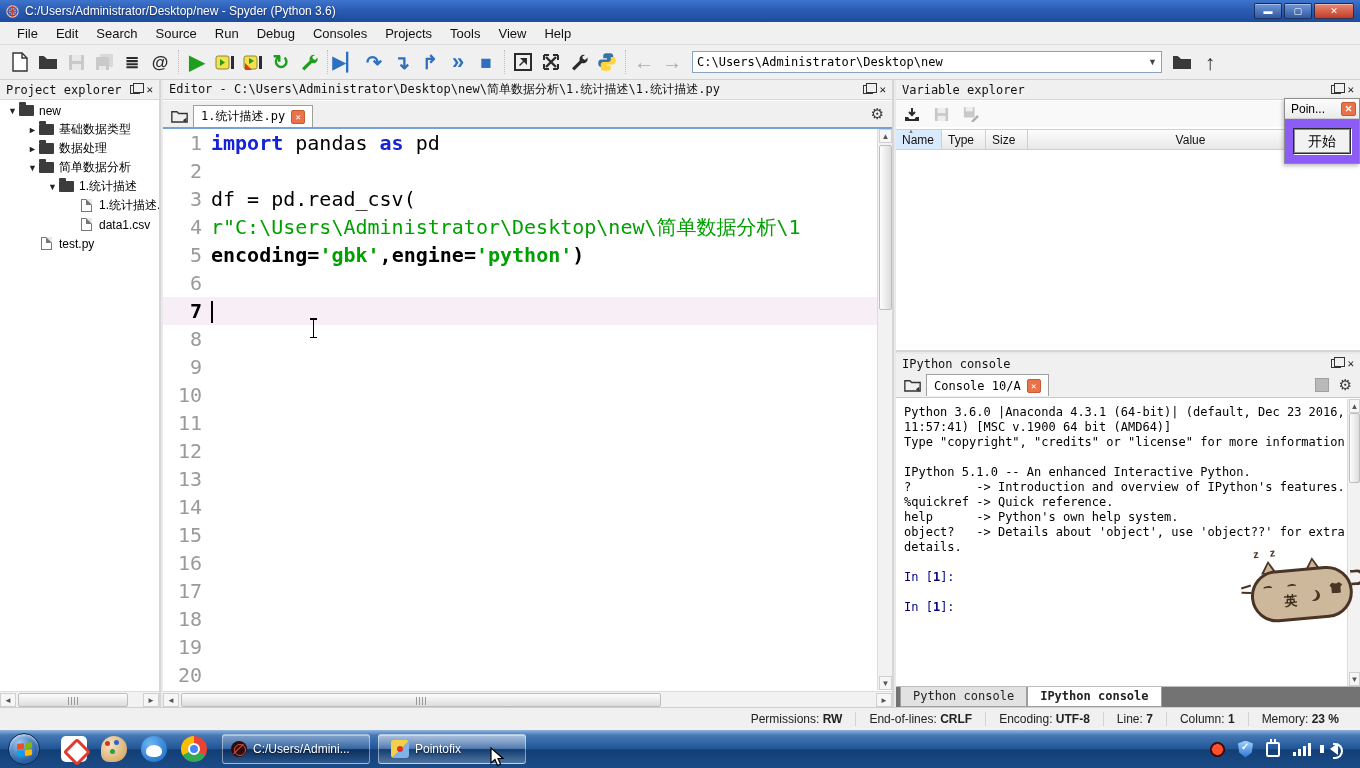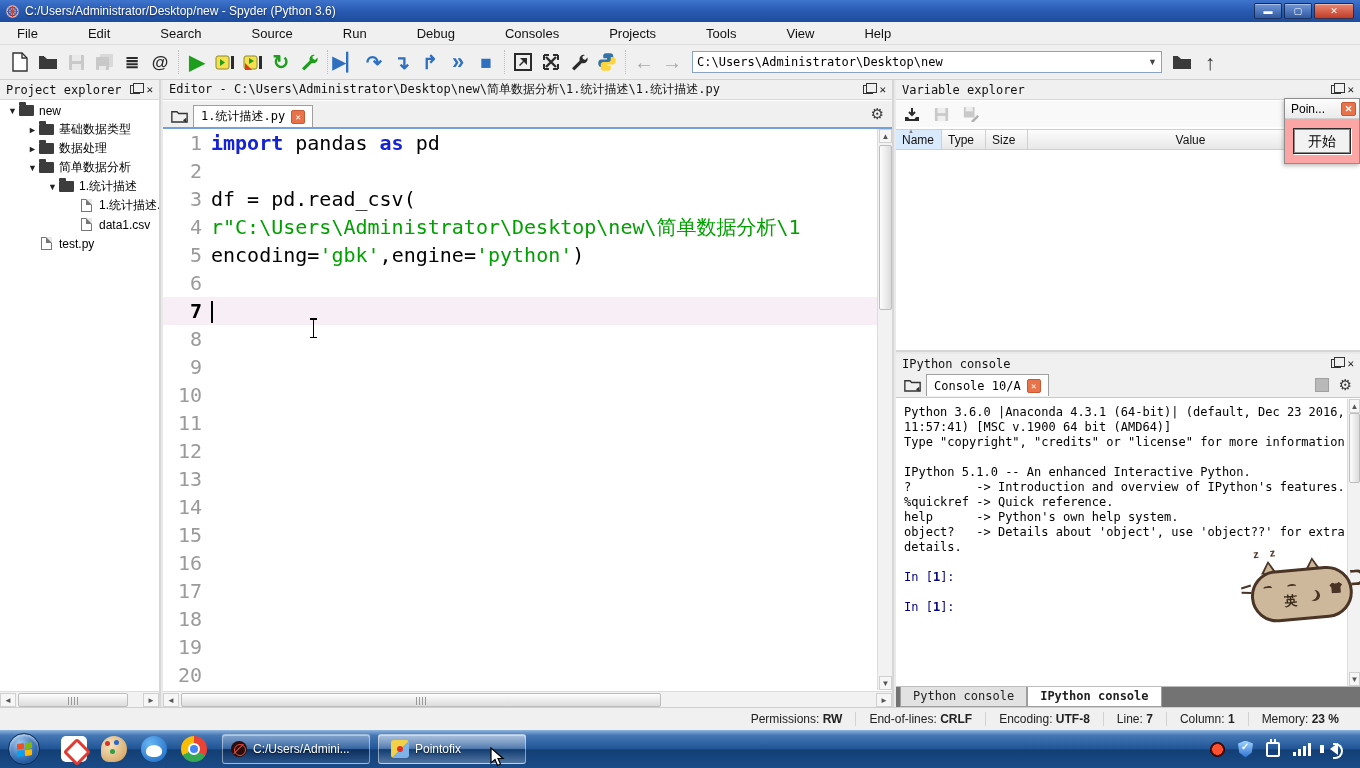--- a/index.html
+++ b/index.html
@@ -13,21 +13,21 @@
   #titlebar .app-ico { width:13px; height:13px; margin-right:6px; }
   #titlebar .t-text { font-size:12px; text-shadow:0 1px 2px rgba(0,0,0,.5); }
   .winbtns { margin-left:auto; display:flex; gap:2px; }
   .winbtn { width:28px; height:16px; border:1px solid rgba(10,30,70,.8); border-radius:2px;
     background:linear-gradient(180deg,#6f97d8,#31599f); color:#fff; font-size:9px; line-height:14px;
     text-align:center; box-shadow:inset 0 1px 0 rgba(255,255,255,.4); }
   .winbtn.close { width:40px; background:linear-gradient(180deg,#e98973,#c23c28); }
 
   
   #menubar { position:absolute; left:0; top:22px; width:1360px; height:23px; background:#f0f0f0;
-    border-bottom:1px solid #dcdcdc; display:flex; align-items:center; padding-left:8px;gap:32px; }
+    border-bottom:1px solid #dcdcdc; display:flex; align-items:center; padding-left:8px; }
   .menu-item { padding:3px 9px; font-size:13px; color:#111; }
 
   
   #toolbar { position:absolute; left:0; top:45px; width:1360px; height:35px; background:#f0f0f0;
     border-bottom:1px solid #d0d0d0; display:flex; align-items:center; padding:0 6px; }
   .tbtn { width:28px; height:28px; display:flex; align-items:center; justify-content:center; }
   .tsep { width:1px; height:24px; border-left:1px dotted #bdbdbd; margin:0 4px; }
   .glyph { font-size:17px; line-height:1; }
   .g-green { color:#1d9e1d; font-weight:bold; }
   .g-blue  { color:#2e6fc0; font-weight:bold; }
@@ -97,21 +97,21 @@
   #varexp { position:absolute; left:0; top:0; right:0; height:272px; background:#fff; border-bottom:2px solid #d6d6d6; }
   #ve-toolbar { position:absolute; left:0; top:21px; right:0; height:26px; background:#f9f9f9; display:flex; align-items:center; gap:14px; padding-left:8px; }
   #ve-table-head { position:absolute; left:0; top:49px; right:6px; height:21px; display:flex;
     background:linear-gradient(180deg,#fcfcfc,#e8e8e8); border-top:1px solid #cfcfcf; border-bottom:1px solid #cfcfcf; font-size:12px; }
   .ve-col { border-right:1px solid #cfcfcf; display:flex; align-items:center; padding:0 6px; color:#111; position:relative; }
   .ve-col.sorted { background:#d8eafb; }
   .ve-col.sorted:before { content:"▲"; position:absolute; top:-2px; left:12px; font-size:6px; color:#777; }
   #ve-body { position:absolute; left:0; top:70px; right:0; bottom:0; background:#fff; }
 
   
-  #poinwin { position:absolute; right:0; top:18px; width:76px; height:66px; background:#fca5a5;
+  #poinwin { position:absolute; right:0; top:18px; width:76px; height:66px; background:#8b5cf6;
     border:1px solid #8e8e8e; box-shadow:-1px 2px 4px rgba(0,0,0,.25); z-index:40; }
   #poinwin .pw-title { height:20px; display:flex; align-items:center; padding:0 3px 0 6px; font-size:12px; color:#000;
     background:linear-gradient(180deg,#fdfdfd,#ebebeb); border-bottom:1px solid #cfcfcf; }
   #poinwin .pw-close { margin-left:auto; width:15px; height:14px; background:#e8734a; border:1px solid #c85a33;
     border-radius:2px; color:#fff; font-size:9px; line-height:12px; text-align:center; font-weight:bold; }
   #poinwin .pw-body { display:flex; align-items:center; justify-content:center; height:44px; }
   .start-btn { width:58px; height:26px; background:#f2f2f2; border:1px solid #2b2b2b;
     box-shadow:inset 0 0 0 1px #8a8a8a, 1px 1px 0 #fff; font-size:14px; text-align:center; line-height:24px; }
 
   
@@ -444,21 +444,21 @@
         <span class="tab-close">✕</span>
       </div>
       <span class="gear">⚙</span>
     </div>
     <div id="ed-blueline"></div>
     <div id="code">
         <div class="code-line"><div class="gutter">1</div><div style="overflow: hidden; white-space: pre; flex: 1 1 0%;"><span class="tok-k">import</span><span class="tok-p"> pandas </span><span class="tok-k">as</span><span class="tok-p"> pd</span></div></div>
         <div class="code-line"><div class="gutter">2</div><div style="overflow: hidden; white-space: pre; flex: 1 1 0%;"></div></div>
         <div class="code-line"><div class="gutter">3</div><div style="overflow: hidden; white-space: pre; flex: 1 1 0%;"><span class="tok-p">df = pd.read_csv(</span></div></div>
         <div class="code-line"><div class="gutter">4</div><div style="overflow: hidden; white-space: pre; flex: 1 1 0%;"><span class="tok-s">r"C:\Users\Administrator\Desktop\new\简单数据分析\1</span></div></div>
-        <div class="code-line"><div class="gutter">5</div><div style="overflow: hidden; white-space: pre; flex: 1 1 0%;"><span class="tok-p">encoding=</span><span class="tok-s">'gbk'</span><span class="tok-p">,engine=</span><span class="tok-s">'python'</span><span class="tok-p">)</span></div></div>
+        <div class="code-line"><div class="gutter">5</div><div style="overflow: hidden; white-space: pre; flex: 1 1 0%; font-weight: bold;"><span class="tok-p">encoding=</span><span class="tok-s">'gbk'</span><span class="tok-p">,engine=</span><span class="tok-s">'python'</span><span class="tok-p">)</span></div></div>
         <div class="code-line"><div class="gutter">6</div><div style="overflow: hidden; white-space: pre; flex: 1 1 0%;"></div></div>
         <div class="code-line current"><div class="gutter">7</div><div style="overflow: hidden; white-space: pre; flex: 1 1 0%;"><span class="caret"></span></div></div>
         <div class="code-line"><div class="gutter">8</div><div style="overflow: hidden; white-space: pre; flex: 1 1 0%;"></div></div>
         <div class="code-line"><div class="gutter">9</div><div style="overflow: hidden; white-space: pre; flex: 1 1 0%;"></div></div>
         <div class="code-line"><div class="gutter">10</div><div style="overflow: hidden; white-space: pre; flex: 1 1 0%;"></div></div>
         <div class="code-line"><div class="gutter">11</div><div style="overflow: hidden; white-space: pre; flex: 1 1 0%;"></div></div>
         <div class="code-line"><div class="gutter">12</div><div style="overflow: hidden; white-space: pre; flex: 1 1 0%;"></div></div>
         <div class="code-line"><div class="gutter">13</div><div style="overflow: hidden; white-space: pre; flex: 1 1 0%;"></div></div>
         <div class="code-line"><div class="gutter">14</div><div style="overflow: hidden; white-space: pre; flex: 1 1 0%;"></div></div>
         <div class="code-line"><div class="gutter">15</div><div style="overflow: hidden; white-space: pre; flex: 1 1 0%;"></div></div>

